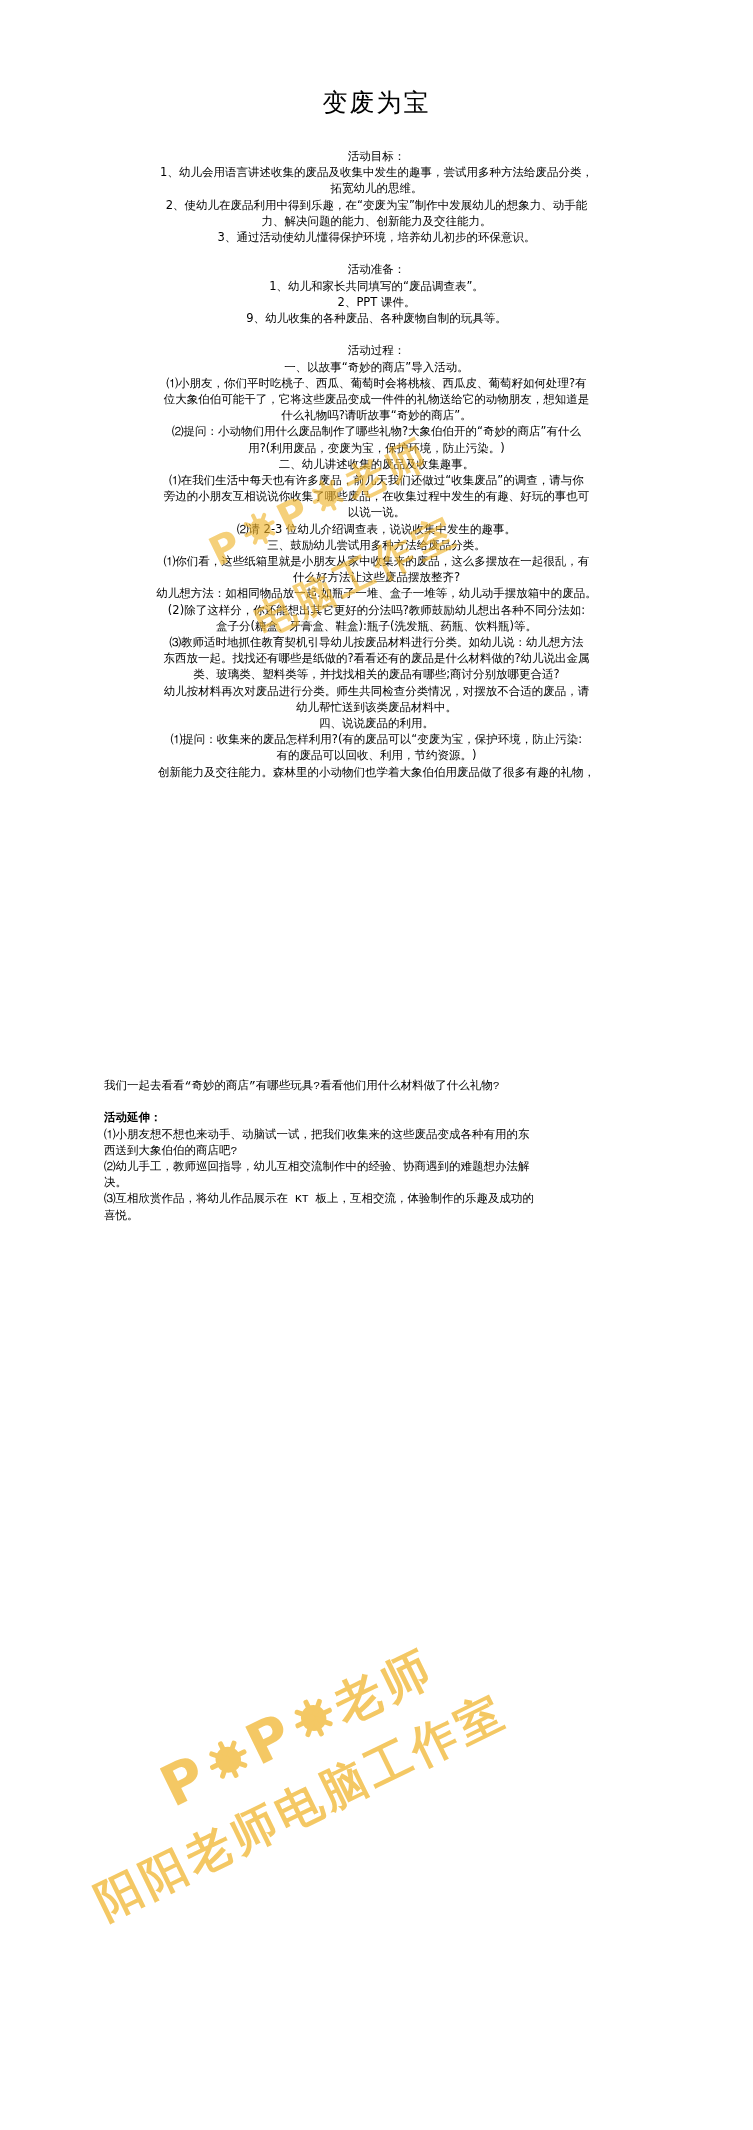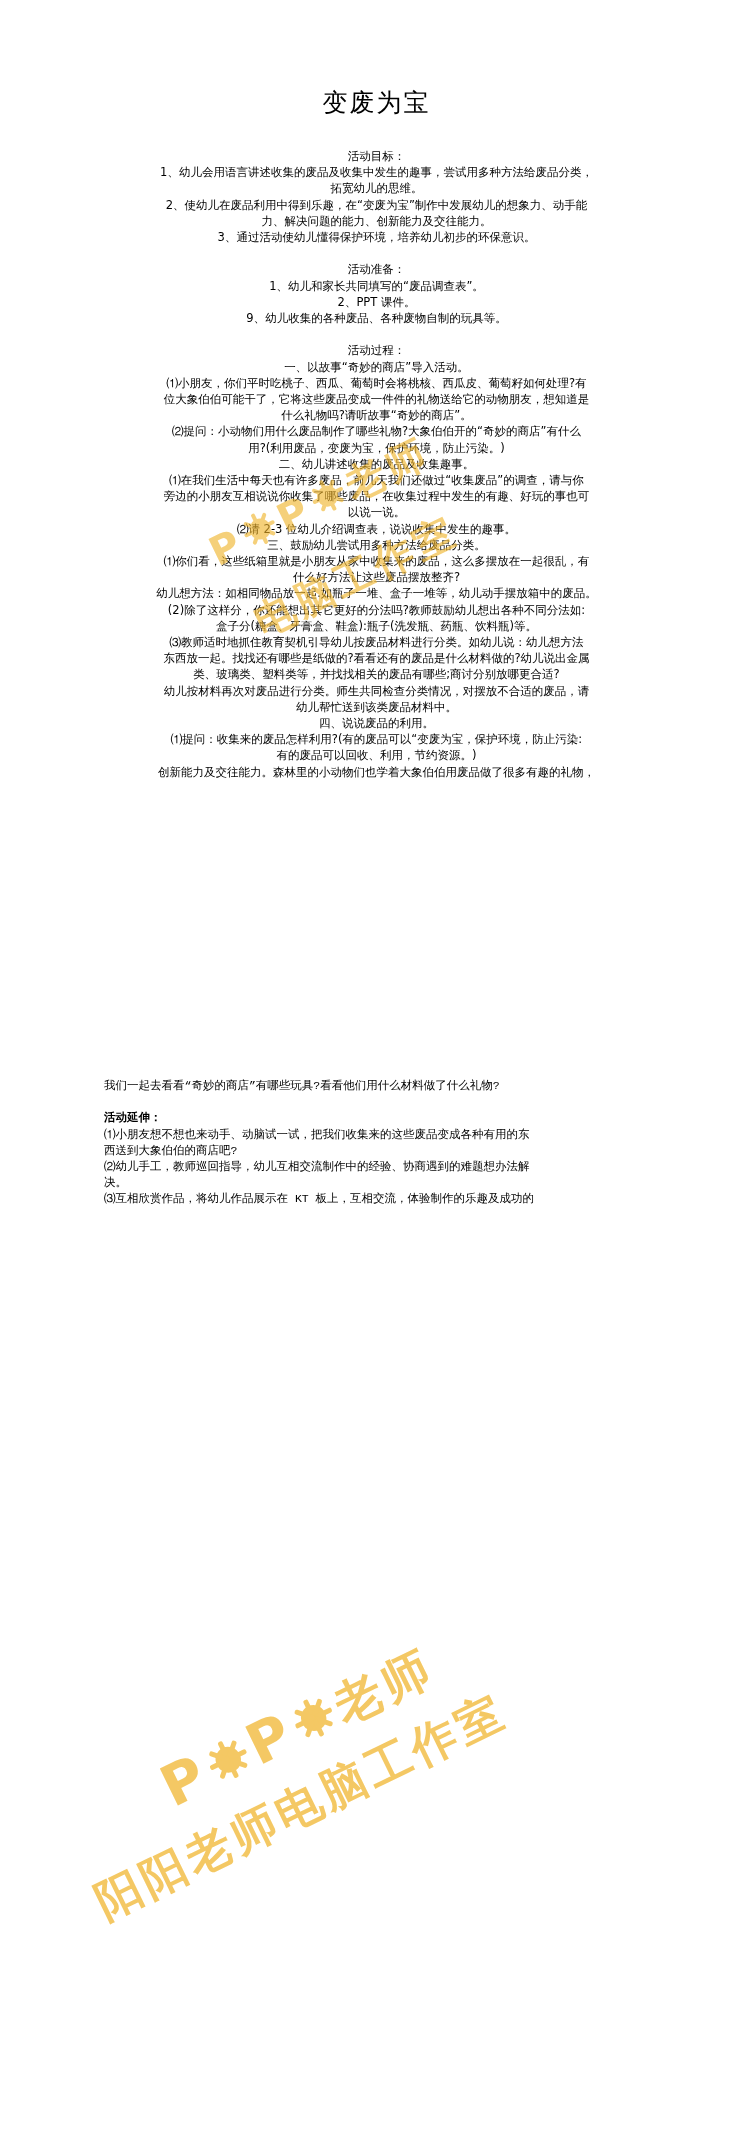--- a/index.html
+++ b/index.html
@@ -172,20 +172,21 @@
 
   <div class="section-lower">
       <p>我们一起去看看“奇妙的商店”有哪些玩具?看看他们用什么材料做了什么礼物?</p>
       <div class="blank-line"></div>
       <p class="bold">活动延伸：</p>
       <p>⑴小朋友想不想也来动手、动脑试一试，把我们收集来的这些废品变成各种有用的东</p>
       <p>西送到大象伯伯的商店吧?</p>
       <p>⑵幼儿手工，教师巡回指导，幼儿互相交流制作中的经验、协商遇到的难题想办法解</p>
       <p>决。</p>
       <p>⑶互相欣赏作品，将幼儿作品展示在 KT 板上，互相交流，体验制作的乐趣及成功的</p>
+      <p>喜悦。</p>
     </div>
 
   <div class="wm wm-1">
     <span>P</span><span class="wm-sun"><span class="core"></span><span class="ray" style="transform:rotate(0deg) translateY(-95%)"></span><span class="ray" style="transform:rotate(45deg) translateY(-95%)"></span><span class="ray" style="transform:rotate(90deg) translateY(-95%)"></span><span class="ray" style="transform:rotate(135deg) translateY(-95%)"></span><span class="ray" style="transform:rotate(180deg) translateY(-95%)"></span><span class="ray" style="transform:rotate(225deg) translateY(-95%)"></span><span class="ray" style="transform:rotate(270deg) translateY(-95%)"></span><span class="ray" style="transform:rotate(315deg) translateY(-95%)"></span></span><span>P</span><span class="wm-sun"><span class="core"></span><span class="ray" style="transform:rotate(0deg) translateY(-95%)"></span><span class="ray" style="transform:rotate(45deg) translateY(-95%)"></span><span class="ray" style="transform:rotate(90deg) translateY(-95%)"></span><span class="ray" style="transform:rotate(135deg) translateY(-95%)"></span><span class="ray" style="transform:rotate(180deg) translateY(-95%)"></span><span class="ray" style="transform:rotate(225deg) translateY(-95%)"></span><span class="ray" style="transform:rotate(270deg) translateY(-95%)"></span><span class="ray" style="transform:rotate(315deg) translateY(-95%)"></span></span><span>老师</span>
   </div>
 
   <div class="wm wm-1" style="left:245px; top:600px; font-size:40px;">
     <span>电脑工作室</span>
   </div>
 

